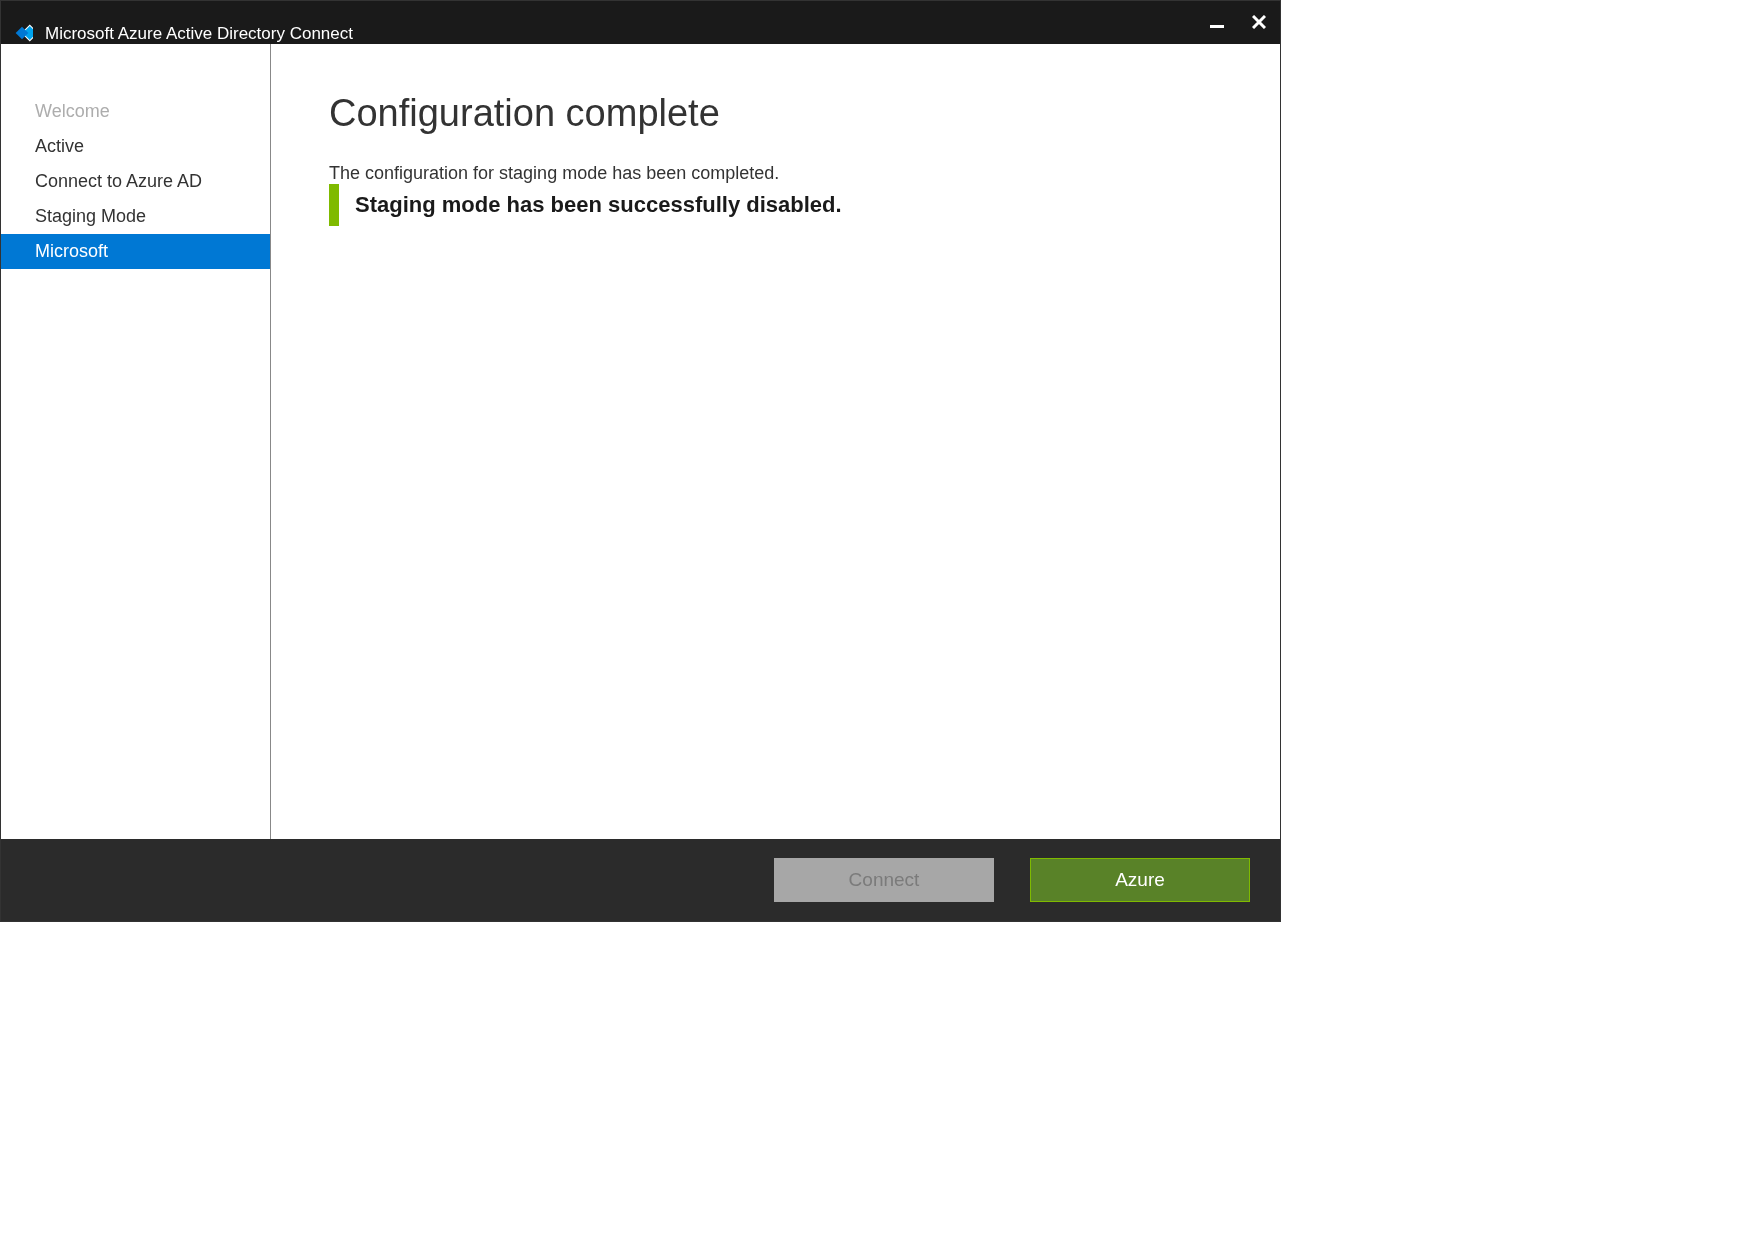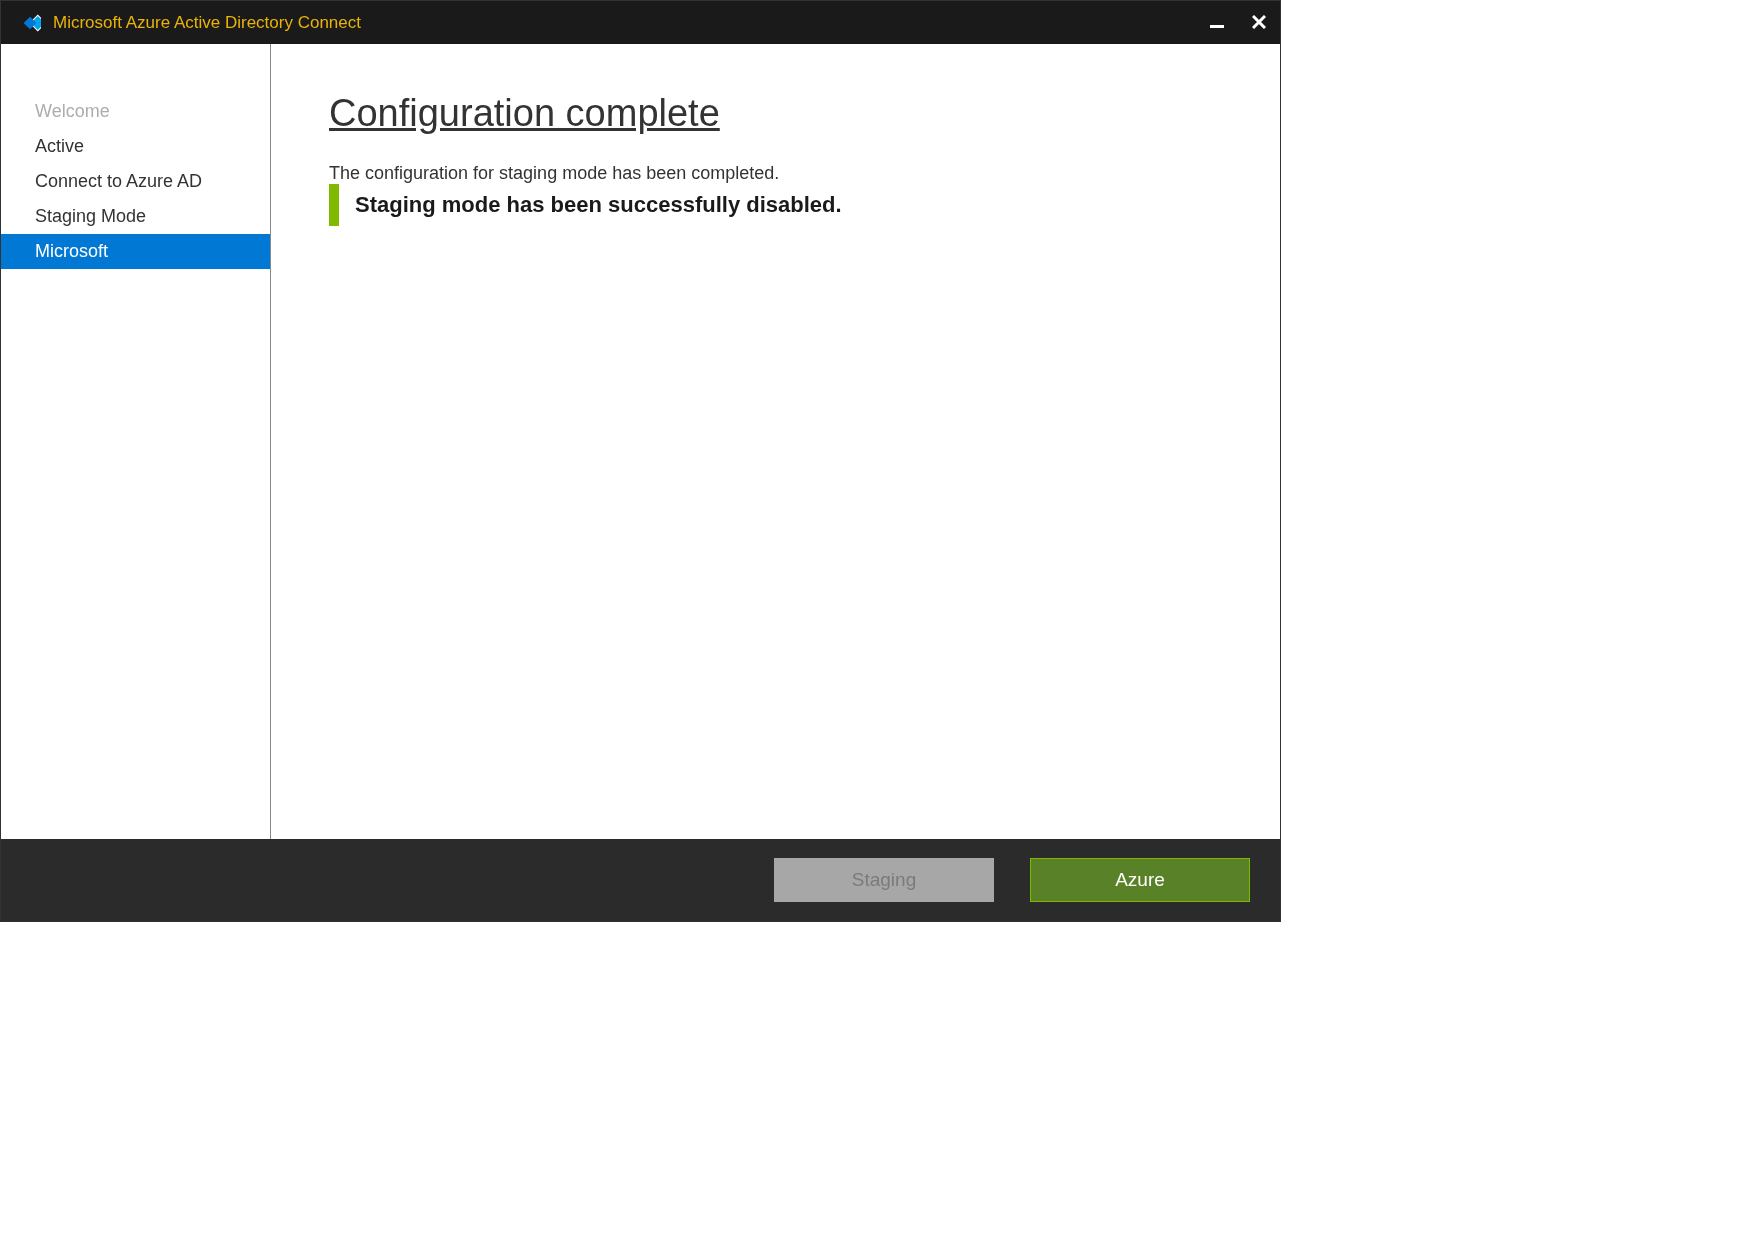--- a/index.html
+++ b/index.html
@@ -16,25 +16,25 @@
     }
     .window {
       width: 100%;
       height: 100%;
       display: flex;
       flex-direction: column;
       border: 1px solid #333;
     }
     .titlebar {
       background: #1a1a1a;
-      color: #eab308;
+      color: #ffffff;
       height: 43px;
       display: flex;
-      align-items: center;
-      padding: 0 18px;
+      align-items: flex-end;
+      padding: 0 10px;
       position: relative;
     }
     .titlebar-icon {
       width: 22px;
       height: 22px;
       margin-right: 12px;
       display: flex;
       align-items: center;
       justify-content: center;
     }
@@ -91,21 +91,20 @@
     }
     .main {
       flex: 1;
       padding: 48px 50px 0 46px;
     }
     .page-title {
       font-size: 38px;
       font-weight: 300;
       color: #333;
       margin-bottom: 28px;
-      text-decoration: underline;
     }
     .page-subtitle {
       font-size: 18px;
       color: #333;
     }
     .status-row {
       display: flex;
       align-items: center;
     }
     .status-bar {
@@ -199,19 +198,19 @@
       <p class="page-subtitle">The configuration for staging mode has been completed.</p>
       <div class="status-row">
         <div class="status-bar"></div>
         <div class="status-text">Staging mode has been successfully disabled.</div>
       </div>
     </div>
   </div>
 
   <div class="footer">
     <button class="btn btn-previous" disabled="">
-      <span>Staging</span>
+      <span>Connect</span>
     </button>
     <button class="btn btn-exit">
       <span>Azure</span>
     </button>
   </div>
 </div>
 
 </body></html>

